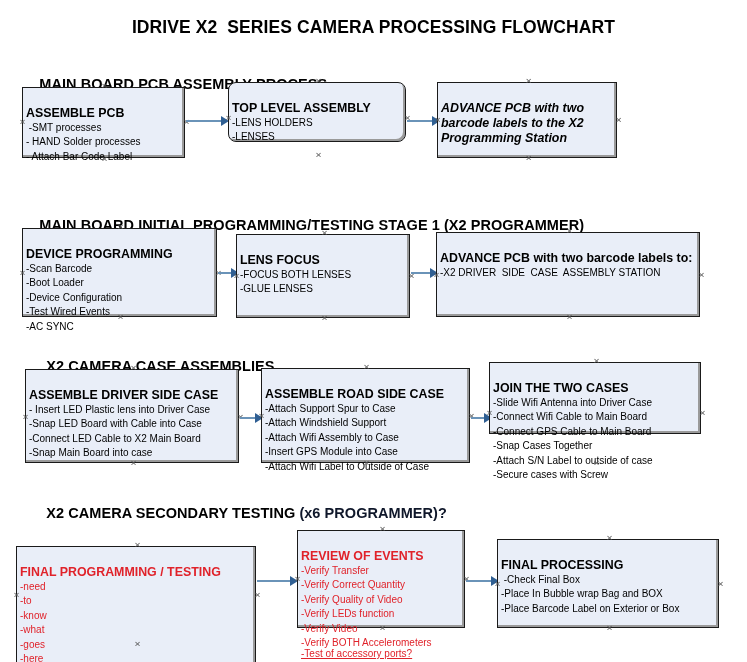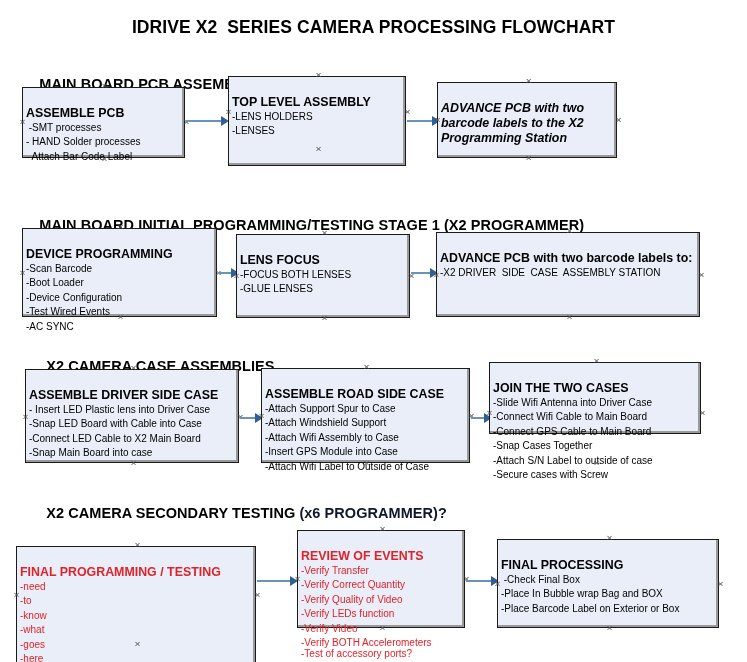--- a/index.html
+++ b/index.html
@@ -76,20 +76,21 @@
     line-height: 14.4px;
     white-space: pre;
   }
   .node.red .node-title,
   .node.red .node-line {
     color: #e0222a;
   }
   .node-line.overflow {
     position: absolute;
     left: 3px;
+    text-decoration: underline;
   }
 
   
   .conn {
     position: absolute;
     height: 2px;
     background: #6a93b8;
   }
   .arrowhead {
     position: absolute;
@@ -138,21 +139,21 @@
     </div>
     <span class="handle" style="left:-4px; top:31px;"></span>
     <span class="handle" style="left:78px; top:-5px;"></span>
     <span class="handle" style="left:78px; top:68px;"></span>
     <span class="handle" style="left:160px; top:31px;"></span>
   </div>
 
   <div class="conn" style="left:186px; top:120px; width:41px;"></div>
   <div class="arrowhead" style="left:221px; top:116px;"></div>
 
-  <div class="node shadowed" style="left:228px; top:76px; width:178px; height:90px;">
+  <div class="node shadowed" style="left:228px; top:82px; width:178px; height:60px;border-radius:8px;">
     <div class="node-inner">
       <div class="node-title">TOP LEVEL ASSEMBLY</div>
       <div class="node-line">-LENS HOLDERS</div>
       <div class="node-line">-LENSES</div>
     </div>
     <span class="handle" style="left:-4px; top:32px;"></span>
     <span class="handle" style="left:86px; top:-5px;"></span>
     <span class="handle" style="left:86px; top:69px;"></span>
     <span class="handle" style="left:175px; top:32px;"></span>
   </div>

